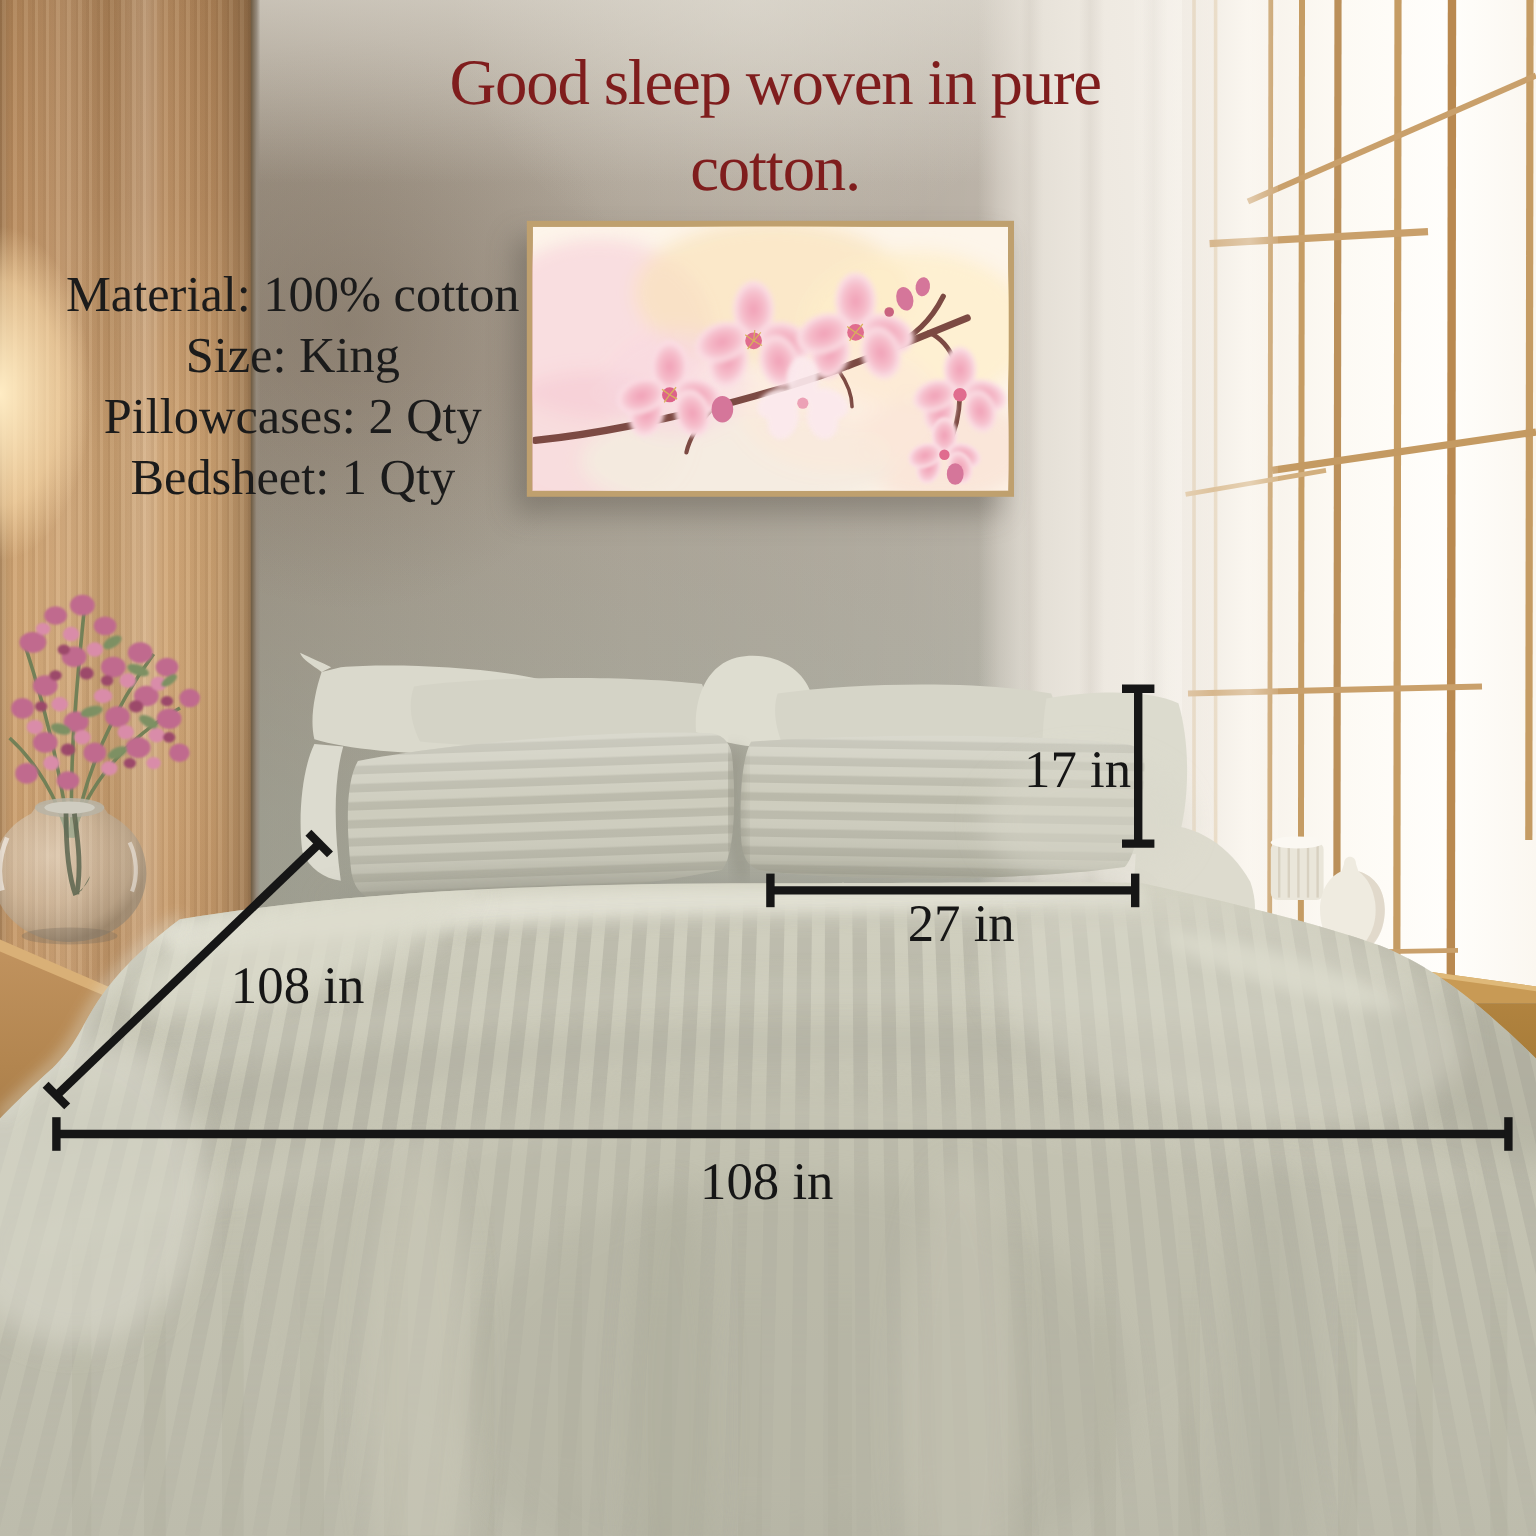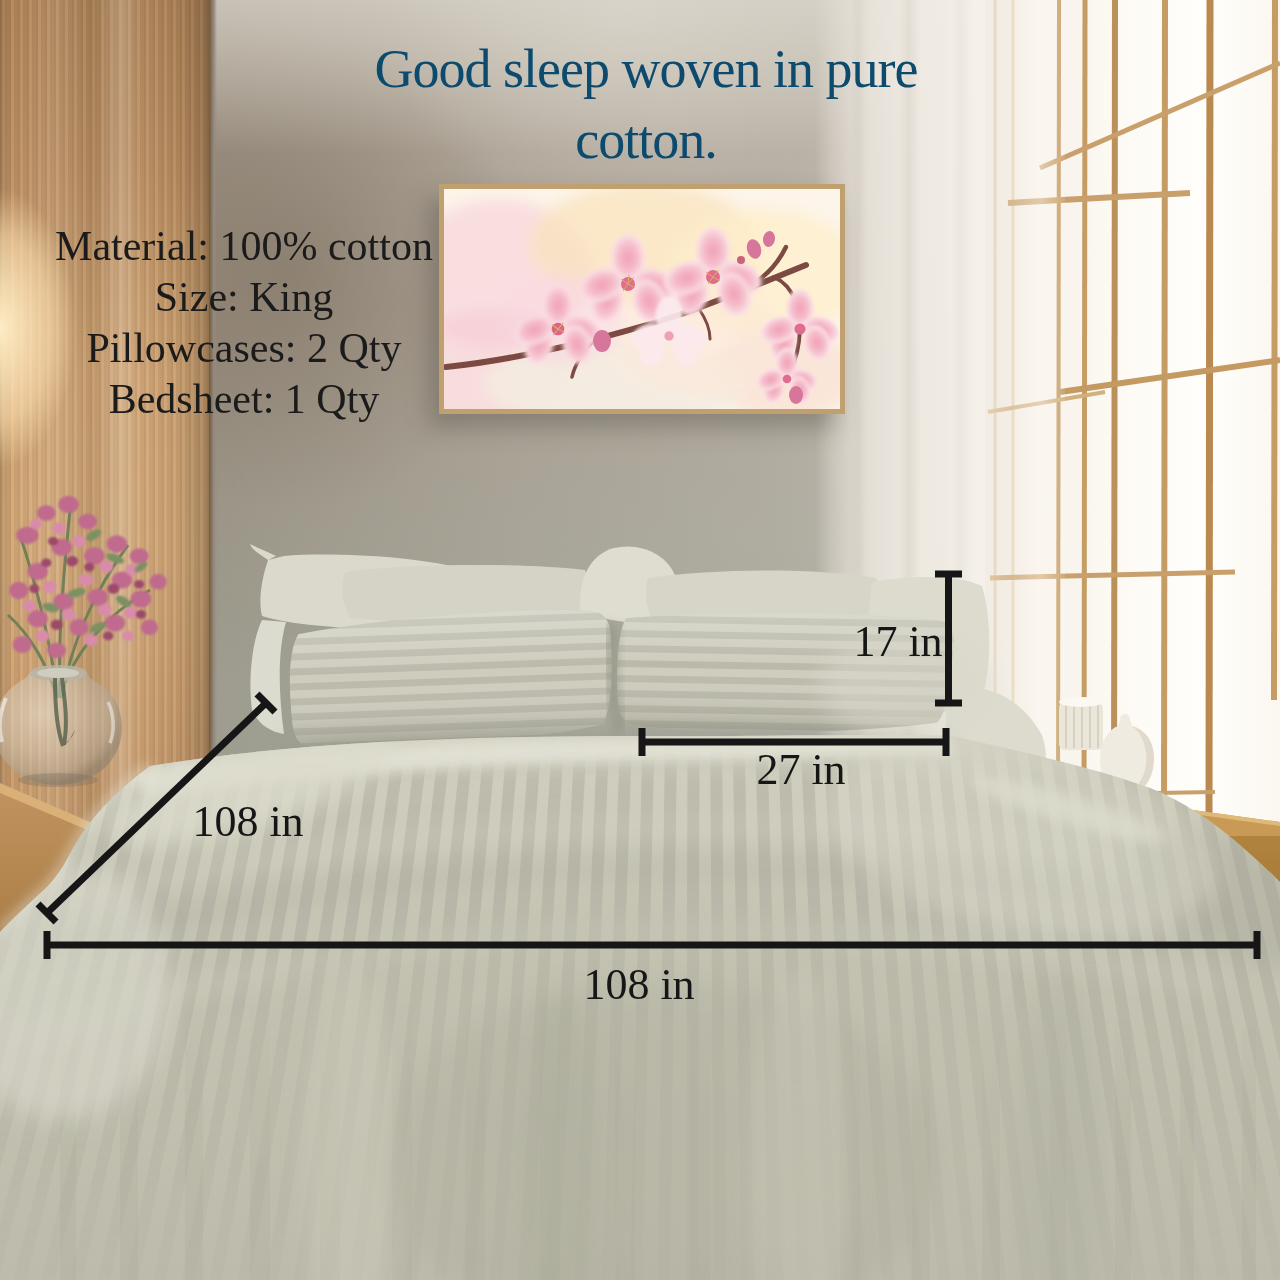--- a/index.html
+++ b/index.html
@@ -527,21 +527,21 @@
   <g clip-path="url(#duvclip)" filter="url(#bl12)">
     <ellipse cx="350" cy="640" rx="45" ry="200" fill="#cbcaba" opacity=".5"></ellipse>
     <ellipse cx="560" cy="660" rx="38" ry="190" fill="#adac9c" opacity=".4"></ellipse>
     <ellipse cx="800" cy="650" rx="50" ry="200" fill="#c9c8b8" opacity=".45"></ellipse>
     <ellipse cx="1060" cy="640" rx="45" ry="190" fill="#b0afa0" opacity=".4"></ellipse>
   </g>
 
   <path d="M0,412 C12,400 30,382 44,370 C62,352 66,340 75,325 C90,298 115,272 150,246" fill="none" stroke="#e6e5d8" stroke-width="5" opacity=".9" filter="url(#bl6)"></path>
 </svg>
 
-<div class="abs" style="left:146px;top:34px;width:1000px;text-align:center;font-size:54px;line-height:71px;letter-spacing:-1px;color:#0c4a6e">Good sleep woven in pure<br>cotton.</div>
+<div class="abs" style="left:146px;top:34px;width:1000px;text-align:center;font-size:54px;line-height:71px;letter-spacing:-1px;color:#7f1d1d">Good sleep woven in pure<br>cotton.</div>
 
 <div class="abs" style="left:-6px;top:221px;width:500px;text-align:center;font-size:42px;line-height:51px;color:#1b1b1b">Material: 100% cotton<br>Size: King<br>Pillowcases: 2 Qty<br>Bedsheet: 1 Qty</div>
 
 <svg class="abs" style="left:0;top:0" width="1280" height="1280" viewBox="0 0 1280 1280">
   <g stroke="#161616" stroke-width="7" stroke-linecap="butt" fill="none">
 
     <line x1="948.5" y1="574" x2="948.5" y2="703"></line>
     <line x1="935" y1="574" x2="962" y2="574"></line>
     <line x1="935" y1="703" x2="962" y2="703"></line>
 

